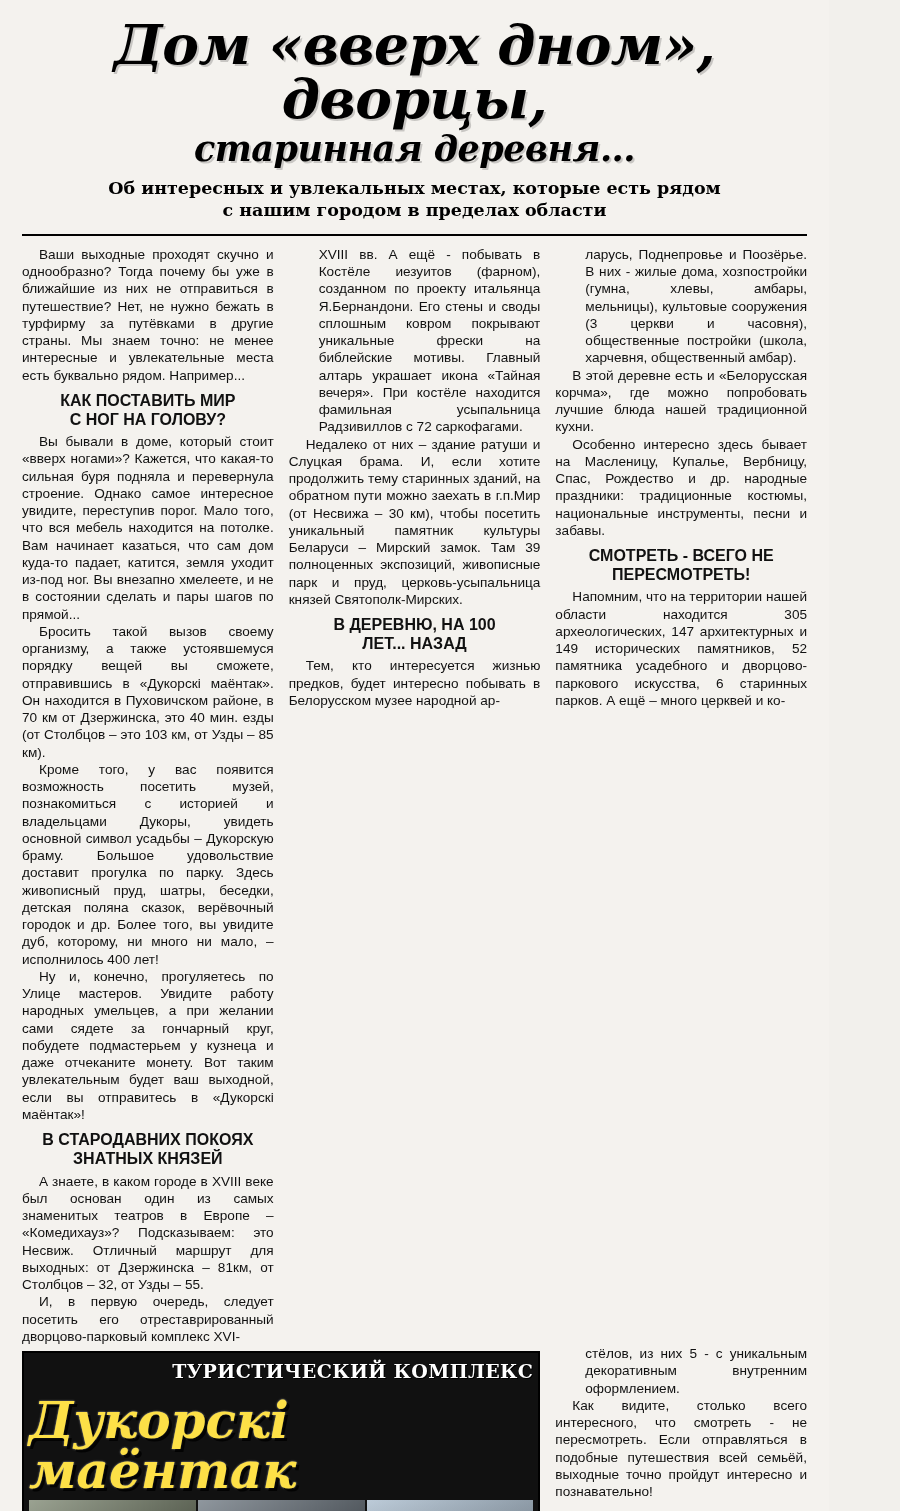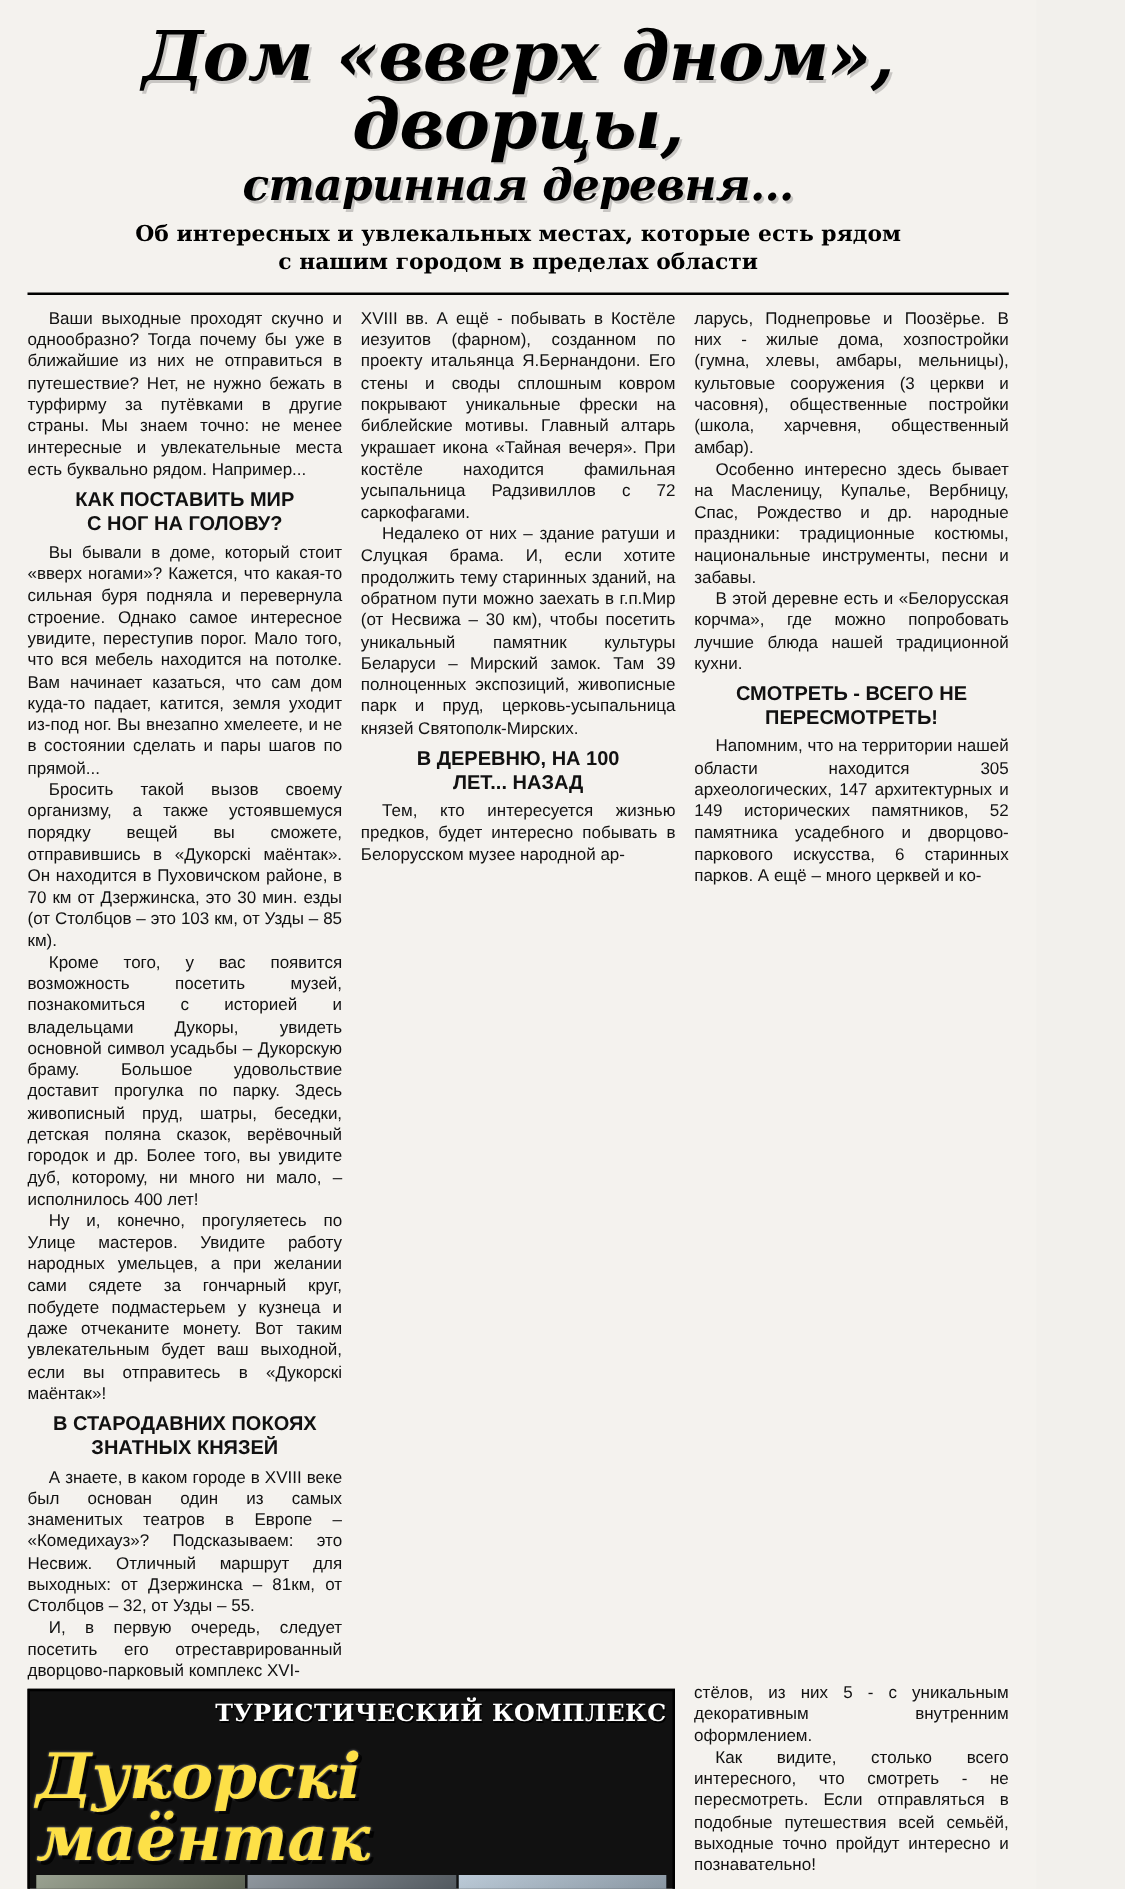--- a/index.html
+++ b/index.html
@@ -54,21 +54,21 @@
     margin-top:10px;
   }
   .col{
     width:276px;
     font-size:13.6px;
     line-height:1.27;
     text-align:justify;
     hyphens:auto;
   }
   .col p{margin:0 0 0 0;text-indent:17px;}
-  .col p.noind{text-indent:0;}
+  .col p.noind{text-indent:0;margin-left:30px;}
   h3.sub{
     text-align:center;
     font-size:16px;
     font-weight:bold;
     margin:7px 0 4px 0;
     line-height:1.2;
     text-indent:0;
   }
   
   .lower{
@@ -178,21 +178,21 @@
 
   <div class="cols">
 
     <div class="col">
       <p>Ваши выходные проходят скучно и однообразно? Тогда почему бы уже в ближайшие из них не отправиться в путешествие? Нет, не нужно бежать в турфирму за путёвками в другие страны. Мы знаем точно: не менее интересные и увлекательные места есть буквально рядом. Например...</p>
       <h3 class="sub">
         <span>КАК ПОСТАВИТЬ МИР</span><br>
         <span>С НОГ НА ГОЛОВУ?</span>
       </h3>
       <p>Вы бывали в доме, который стоит «вверх ногами»? Кажется, что какая-то сильная буря подняла и перевернула строение. Однако самое интересное увидите, переступив порог. Мало того, что вся мебель находится на потолке. Вам начинает казаться, что сам дом куда-то падает, катится, земля уходит из-под ног. Вы внезапно хмелеете, и не в состоянии сделать и пары шагов по прямой...</p>
-      <p> Бросить такой вызов своему организму, а также устоявшемуся порядку вещей вы сможете, отправившись в «Дукорскі маёнтак». Он находится в Пуховичском районе, в 70 км от Дзержинска, это 30 мин. езды (от Столбцов – это 103 км, от Узды – 85 км).</p>
+      <p> Бросить такой вызов своему организму, а также устоявшемуся порядку вещей вы сможете, отправившись в «Дукорскі маёнтак». Он находится в Пуховичском районе, в 70 км от Дзержинска, это 40 мин. езды (от Столбцов – это 103 км, от Узды – 85 км).</p>
       <p>Кроме того, у вас появится возможность посетить музей, познакомиться с историей и владельцами Дукоры, увидеть основной символ усадьбы – Дукорскую браму. Большое удовольствие доставит прогулка по парку. Здесь живописный пруд, шатры, беседки, детская поляна сказок, верёвочный городок и др. Более того, вы увидите дуб, которому, ни много ни мало, – исполнилось 400 лет!</p>
       <p>Ну и, конечно, прогуляетесь по Улице мастеров. Увидите работу народных умельцев, а при желании сами сядете за гончарный круг, побудете подмастерьем у кузнеца и даже отчеканите монету. Вот таким увлекательным будет ваш выходной, если вы отправитесь в «Дукорскі маёнтак»!</p>
       <h3 class="sub">
         <span>В СТАРОДАВНИХ ПОКОЯХ</span><br>
         <span>ЗНАТНЫХ КНЯЗЕЙ</span>
       </h3>
       <p>А знаете, в каком городе в XVIII веке был основан один из самых знаменитых театров в Европе – «Комедихауз»? Подсказываем: это Несвиж. Отличный маршрут для выходных: от Дзержинска – 81км, от Столбцов – 32, от Узды – 55.</p>
       <p>И, в первую очередь, следует посетить его отреставрированный дворцово-парковый комплекс XVI-</p>
     </div>
 
@@ -201,22 +201,22 @@
       <p>Недалеко от них – здание ратуши и Слуцкая брама. И, если хотите продолжить тему старинных зданий, на обратном пути можно заехать в г.п.Мир (от Несвижа – 30 км), чтобы посетить уникальный памятник культуры Беларуси – Мирский замок. Там 39 полноценных экспозиций, живописные парк и пруд, церковь-усыпальница князей Святополк-Мирских.</p>
       <h3 class="sub">
         <span>В ДЕРЕВНЮ, НА 100</span><br>
         <span>ЛЕТ... НАЗАД</span>
       </h3>
       <p>Тем, кто интересуется жизнью предков, будет интересно побывать в Белорусском музее народной ар-</p>
     </div>
 
     <div class="col">
       <p class="noind">ларусь, Поднепровье и Поозёрье. В них - жилые дома, хозпостройки (гумна, хлевы, амбары, мельницы), культовые сооружения (3 церкви и часовня), общественные постройки (школа, харчевня, общественный амбар).</p>
+      <p>В этой деревне есть и «Белорусская корчма», где можно попробовать лучшие блюда нашей традиционной кухни.</p>
       <p>Особенно интересно здесь бывает на Масленицу, Купалье, Вербницу, Спас, Рождество и др. народные праздники: традиционные костюмы, национальные инструменты, песни и забавы.</p>
-      <p>В этой деревне есть и «Белорусская корчма», где можно попробовать лучшие блюда нашей традиционной кухни.</p>
       <h3 class="sub">
         <span>СМОТРЕТЬ - ВСЕГО НЕ</span><br>
         <span>ПЕРЕСМОТРЕТЬ!</span>
       </h3>
       <p>Напомним, что на территории нашей области находится 305 археологических, 147 архитектурных и 149 исторических памятников, 52 памятника усадебного и дворцово-паркового искусства, 6 старинных парков. А ещё – много церквей и ко-</p>
     </div>
   </div>
 
   <div class="lower">
 

